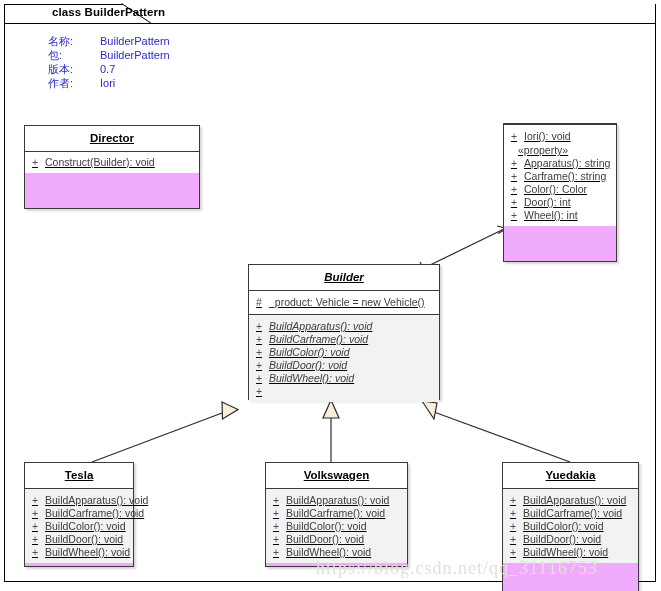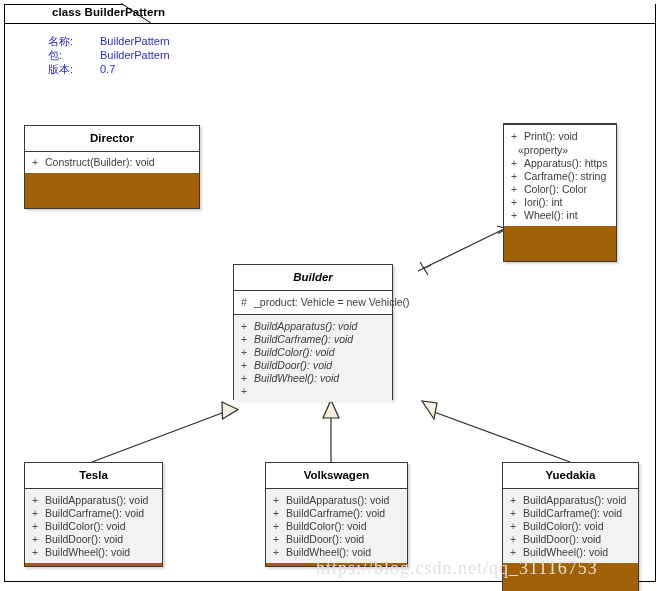--- a/index.html
+++ b/index.html
@@ -91,22 +91,23 @@
   }
   .meta-val {
     white-space: nowrap;
   }
 
   
   .umlclass {
     position: absolute;
     box-sizing: border-box;
     border: 1px solid #3a3a3a;
-    background: #a16207;
+    background: #f0abfc;
     box-shadow: 2px 2px 2px rgba(0,0,0,0.16);
+    text-decoration: underline;
   }
   .uml-title {
     text-align: center;
     font-size: 11.5px;
     font-weight: bold;
     color: #000;
     line-height: 14px;
     padding: 5px 2px 6px 2px;
     background: #ffffff;
     white-space: nowrap;
@@ -191,20 +192,24 @@
       <span class="meta-val">BuilderPattern</span>
     </div>
     <div class="meta-row">
       <span class="meta-key">包:</span>
       <span class="meta-val">BuilderPattern</span>
     </div>
     <div class="meta-row">
       <span class="meta-key">版本:</span>
       <span class="meta-val">0.7</span>
     </div>
+    <div class="meta-row">
+      <span class="meta-key">作者:</span>
+      <span class="meta-val">Iori</span>
+    </div>
   </div>
 
   <svg class="edges">
      Vehicle association --&gt;
     <g>
       <line x1="424" y1="268" x2="506" y2="228" stroke="#2a2a2a" stroke-width="1.2"></line>
 
       <polyline points="497,226 507,228.5 498,233.5" fill="none" stroke="#2a2a2a" stroke-width="1.2"></polyline>
 
       <line x1="420" y1="262" x2="428" y2="275" stroke="#2a2a2a" stroke-width="1.2"></line>
@@ -239,47 +244,47 @@
         <span class="mname">Construct(Builder): void</span>
       </div>
     </div>
   </div>
 
   <div class="umlclass" style="left:503px; top:123px; width:114px; height:139px;">
     <div class="uml-sep"></div>
     <div class="uml-comp white" style="padding-top:5px;">
       <div class="member">
         <span class="vis">+</span>
-        <span class="mname">Print(): void</span>
+        <span class="mname">Iori(): void</span>
       </div>
       <div class="stereotype">«property»</div>
       <div class="member">
         <span class="vis">+</span>
-        <span class="mname">Apparatus(): https</span>
+        <span class="mname">Apparatus(): string</span>
       </div>
       <div class="member">
         <span class="vis">+</span>
         <span class="mname">Carframe(): string</span>
       </div>
       <div class="member">
         <span class="vis">+</span>
         <span class="mname">Color(): Color</span>
       </div>
       <div class="member">
         <span class="vis">+</span>
-        <span class="mname">Iori(): int</span>
+        <span class="mname">Door(): int</span>
       </div>
       <div class="member">
         <span class="vis">+</span>
         <span class="mname">Wheel(): int</span>
       </div>
     </div>
   </div>
 
-  <div class="umlclass" style="left:233px; top:264px; width:160px; height:136px;">
+  <div class="umlclass" style="left:248px; top:264px; width:192px; height:136px;">
     <div class="uml-title abstract">Builder</div>
     <div class="uml-sep"></div>
     <div class="uml-comp white" style="padding:5px 0 5px 0;">
       <div class="member">
         <span class="vis">#</span>
         <span class="mname">_product: Vehicle = new Vehicle()</span>
       </div>
     </div>
     <div class="uml-sep"></div>
     <div class="uml-comp" style="padding:5px 0 4px 0;">
@@ -302,21 +307,21 @@
       <div class="member">
         <span class="vis">+</span>
         <span class="mname italic">BuildWheel(): void</span>
       </div>
       <div class="member">
         <span class="vis">+</span>
       </div>
     </div>
   </div>
 
-  <div class="umlclass" style="left:24px; top:462px; width:139px; height:105px;">
+  <div class="umlclass" style="left:24px; top:462px; width:110px; height:105px;">
     <div class="uml-title">Tesla</div>
     <div class="uml-sep"></div>
     <div class="uml-comp" style="padding:5px 0 4px 0;">
       <div class="member">
         <span class="vis">+</span>
         <span class="mname">BuildApparatus(): void</span>
       </div>
       <div class="member">
         <span class="vis">+</span>
         <span class="mname">BuildCarframe(): void</span>

